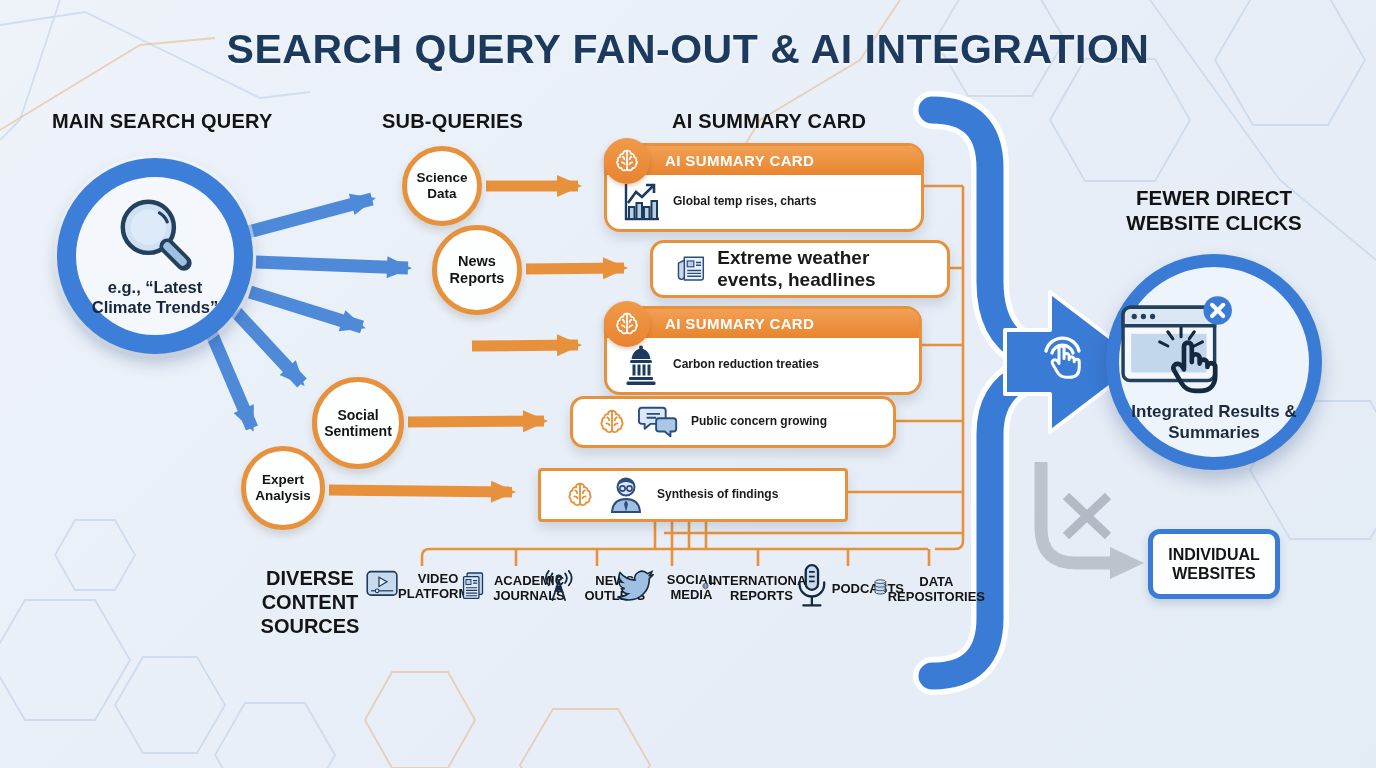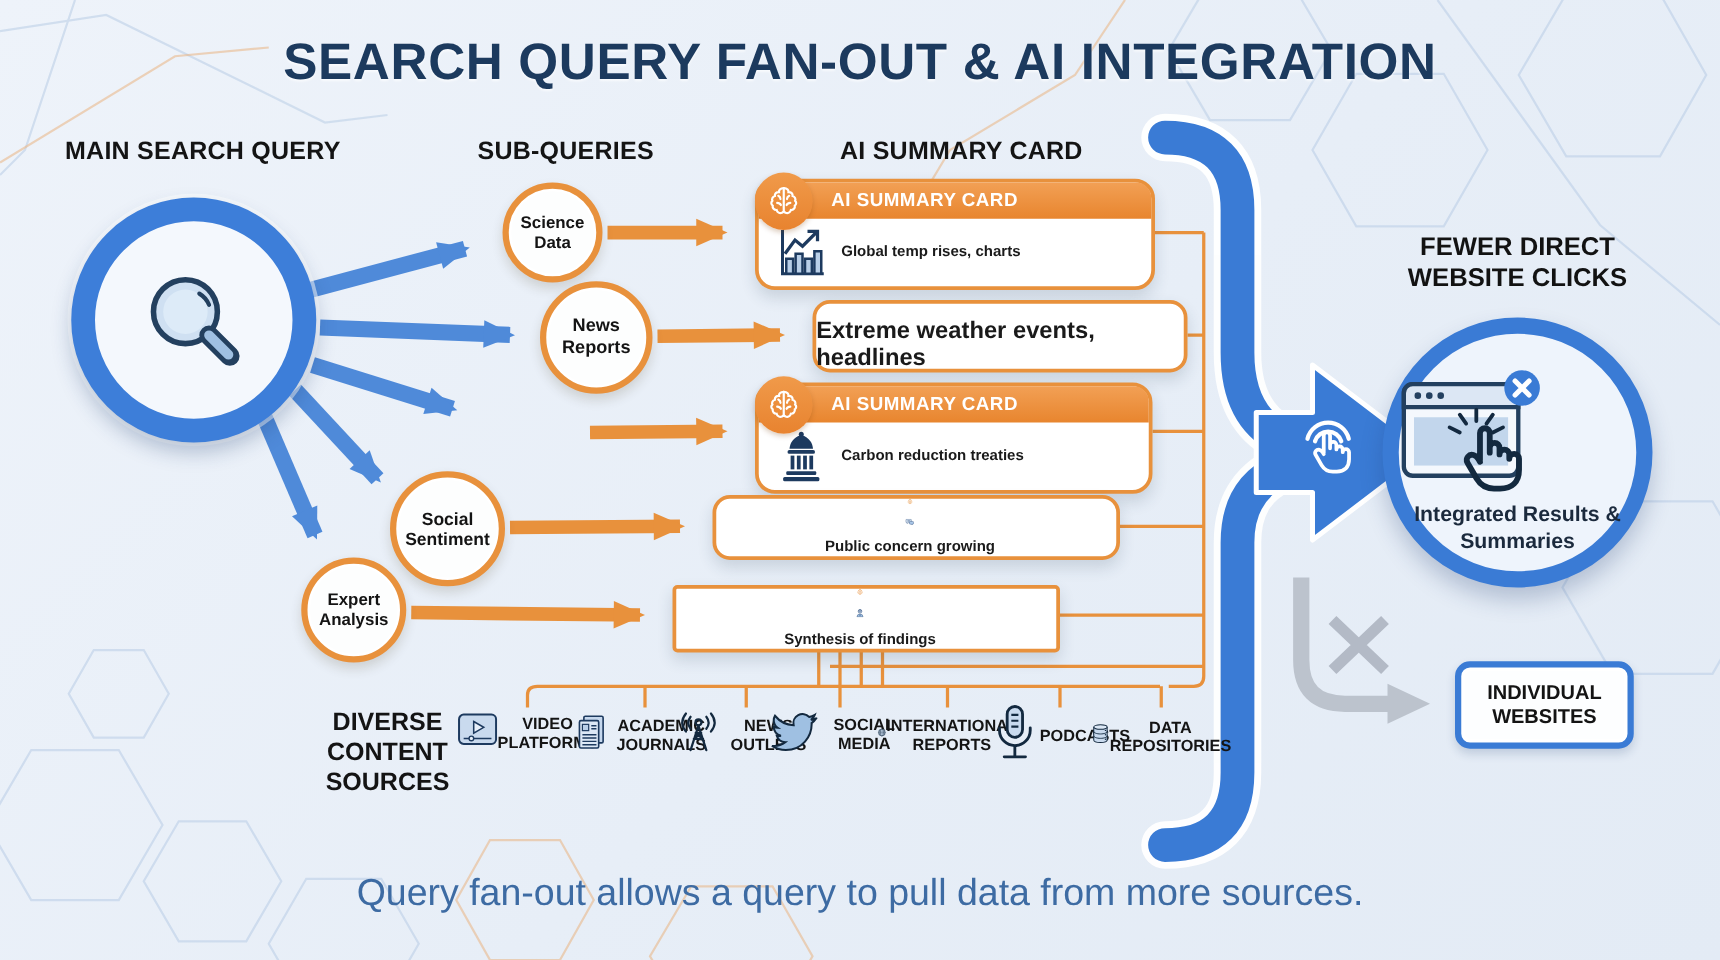--- a/index.html
+++ b/index.html
@@ -43,33 +43,33 @@
   .card .badge{position:absolute;left:-3px;top:-8px;width:46px;height:46px;border-radius:50%;
     background:linear-gradient(180deg,#f09a4a,#e8832f);display:flex;align-items:center;justify-content:center;
     box-shadow:0 2px 4px rgba(120,60,0,.25);}
   .card .body{display:flex;align-items:center;gap:12px;padding:6px 10px 6px 14px;}
   .card .txt{font-size:12px;font-weight:600;color:#1a1a1a;line-height:1.15;}
   .c0{left:604px;top:143px;width:320px;}
   .c1{left:650px;top:240px;width:300px;height:58px;border-radius:14px;}
   .c2{left:604px;top:306px;width:318px;}
   .c3{left:570px;top:396px;width:326px;height:52px;border-radius:14px;}
   .c4{left:538px;top:468px;width:310px;height:54px;border-radius:4px;}
-  .vcenter{display:flex;align-items:center;gap:11px;height:100%;padding:0 10px 0 0;box-sizing:border-box;flex-direction:column;}
+  .vcenter{display:flex;align-items:center;gap:11px;height:100%;padding:0 10px 0 24px;box-sizing:border-box;}
 
   
   .fewer{position:absolute;left:1092px;top:186px;width:244px;text-align:center;
     font-size:20.5px;font-weight:700;color:#121212;line-height:1.2;}
   .big-circle{position:absolute;left:1106px;top:254px;width:216px;height:216px;border-radius:50%;
     background:#eef4fc;border:13px solid #3a7bd5;box-sizing:border-box;
     box-shadow:0 10px 18px rgba(30,60,110,.25);display:flex;flex-direction:column;align-items:flex-start;z-index:6;}
   .big-circle .label{font-size:17px;font-weight:700;color:#1b2a3d;text-align:center;line-height:1.25;margin-top:2px;}
-  .indiv{position:absolute;left:1148px;top:529px;width:143px;height:70px;border:5px solid #3a7bd5;
+  .indiv{position:absolute;left:1148px;top:529px;width:132px;height:70px;border:5px solid #3a7bd5;
     border-radius:12px;background:#fdfeff;box-sizing:border-box;display:flex;align-items:center;justify-content:center;
     text-align:center;font-size:16px;font-weight:800;color:#141414;line-height:1.2;z-index:6;
-    box-shadow:0 4px 8px rgba(30,60,110,.18), inset 0 0 0 3px #fff;margin-left:16px;}
+    box-shadow:0 4px 8px rgba(30,60,110,.18), inset 0 0 0 3px #fff;}
 
   
   .src-head{position:absolute;left:248px;top:566px;width:124px;text-align:center;
     font-size:20px;font-weight:800;color:#141414;line-height:1.2;}
   .src{position:absolute;top:562px;width:112px;display:flex;align-items:center;z-index:5;}
   .src .lbl{margin-top:5px;font-size:13px;font-weight:800;color:#141414;text-align:center;line-height:1.12;}
   .caption{position:absolute;left:0;top:698px;width:100%;text-align:center;
     font-size:30px;font-weight:400;color:#3d6ba3;}
 </style>
 </head>
@@ -181,20 +181,21 @@
   <div class="colhead ch-card">AI SUMMARY CARD</div>
 
   <div class="main-circle">
     <svg width="92" height="80" viewBox="0 0 80 72">
       <circle cx="34" cy="30" r="23" fill="#cfe0f2" stroke="#23405f" stroke-width="4"></circle>
       <circle cx="34" cy="30" r="16" fill="#ddebf8"></circle>
       <path d="M44,17 a17,17 0 0 1 7,8" fill="none" stroke="#23405f" stroke-width="3" stroke-linecap="round"></path>
       <path d="M51,47 l15,15" stroke="#23405f" stroke-width="14" stroke-linecap="round"></path>
       <path d="M51,47 l14,14" stroke="#9fc0e2" stroke-width="7" stroke-linecap="round"></path>
     </svg>
+    <div class="label">e.g., “Latest Climate Trends”</div>
   </div>
 
   <div class="subq sq0">
       <span>Science Data</span>
     </div>
   <div class="subq sq1">
       <span>News Reports</span>
     </div>
   <div class="subq sq3">
       <span>Social Sentiment</span>
@@ -400,15 +401,14 @@
       <path d="M6,9 v31 c0,3.3 7.2,6 16,6 s16,-2.7 16,-6 V9" fill="#c9daee" stroke="#13293f" stroke-width="2.4"></path>
       <ellipse cx="22" cy="9" rx="16" ry="5.5" fill="#dce8f6" stroke="#13293f" stroke-width="2.4"></ellipse>
       <path d="M6,19.5 c0,3.3 7.2,6 16,6 s16,-2.7 16,-6 M6,30 c0,3.3 7.2,6 16,6 s16,-2.7 16,-6" fill="none" stroke="#13293f" stroke-width="2.2"></path>
       <circle cx="34" cy="17" r="1.7" fill="#13293f"></circle>
         <circle cx="34" cy="27.5" r="1.7" fill="#13293f"></circle>
         <circle cx="34" cy="38" r="1.7" fill="#13293f"></circle>
     </svg>
     <div class="lbl">DATA REPOSITORIES</div>
   </div>
 
-  <div class="caption">Query fan-out allows a query to pull data from more sources.</div>
 
 </div>
 
 </body></html>

